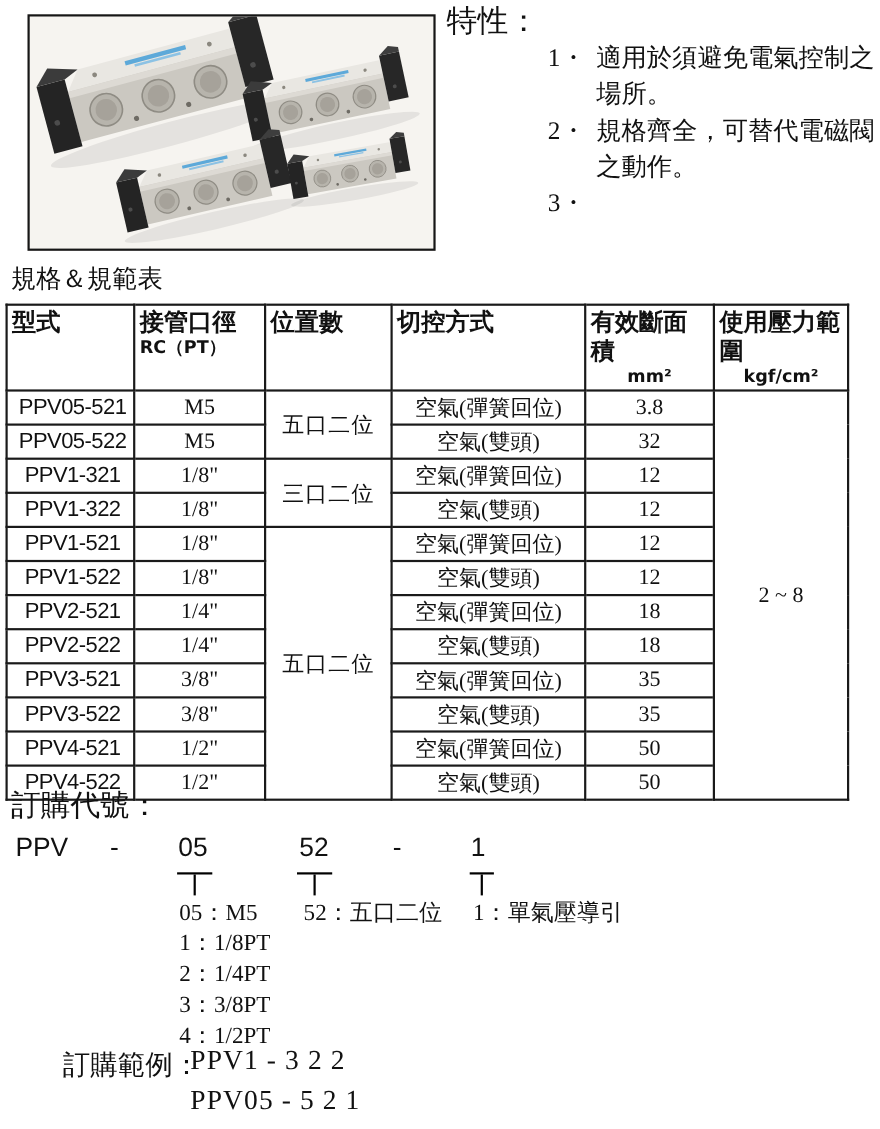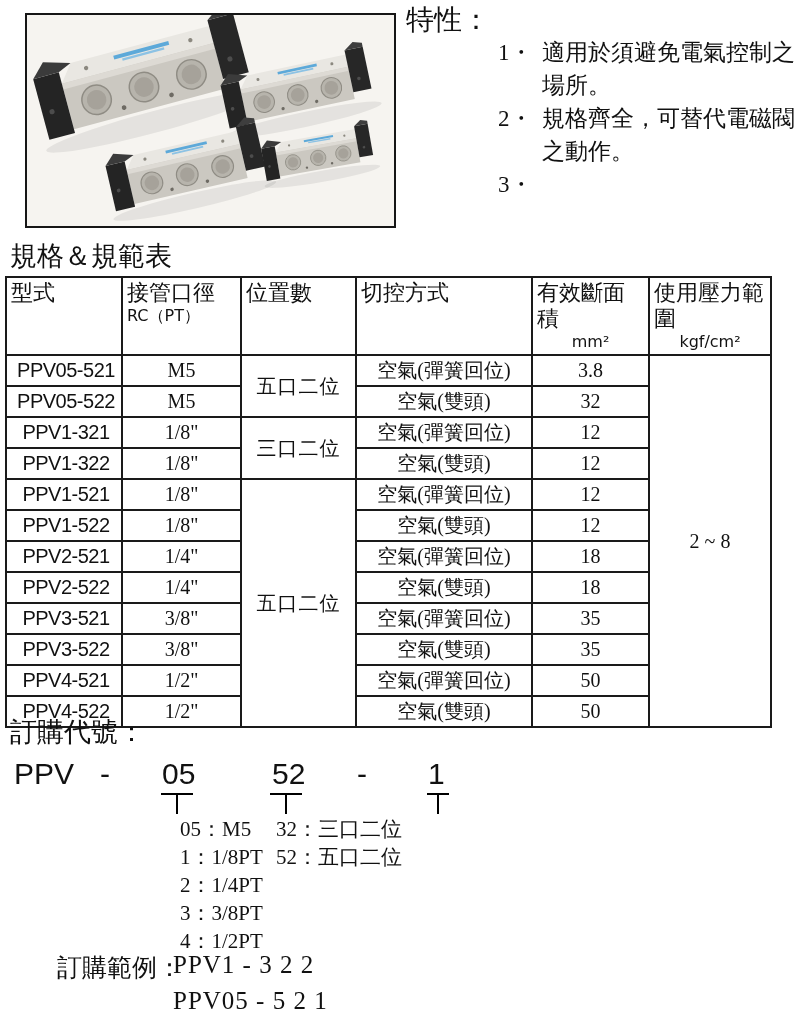--- a/index.html
+++ b/index.html
@@ -19,68 +19,68 @@
   .photo svg { width:100%; height:100%; display:block; }
 
   
   .features { position:absolute; left:406px; top:4px; width:392px; }
   .features-title { font-size:28px; line-height:32px; }
   .feature-item { display:flex; margin-left:92px; font-size:23px; line-height:33px; }
   .fi-num { flex:none; width:44px; }
   .fi-text { width:256px; }
 
   
-  .spec-title { position:absolute; left:10px; top:238px; font-size:27px; }
+  .spec-title { position:absolute; left:10px; top:238px; font-size:23px; }
   table.spec {
     position:absolute; left:5px; top:276px;
     border-collapse:collapse; table-layout:fixed;
     width:765px;
   }
   table.spec th, table.spec td {
     border:2px solid #1a1a1a;
     font-weight:normal;
     overflow:hidden;
   }
-  table.spec th { height:58px; vertical-align:top; padding:2px 4px; text-align:left; font-size:22px; line-height:26px; }
+  table.spec th { height:58px; vertical-align:top; padding:2px 4px; text-align:left; font-size:22px; line-height:26px;font-weight:bold; }
   th.center { text-align:center; padding:2px 0; }
   .th-sub { display:block; font-size:16px; line-height:20px; font-family:"DejaVu Sans","Liberation Sans",sans-serif; }
   th.center .th-sub { text-align:center; }
   table.spec td { height:31px; text-align:center; font-size:20px; }
   td.c-model {
     text-align:left; padding-left:4px;
     font-family:"Liberation Sans","DejaVu Sans",sans-serif;
     font-size:23px; letter-spacing:-0.5px;
   }
   td.c-port { font-size:20px;margin-left:32px; }
   td.c-pos  { font-size:22px; letter-spacing:1px; }
   td.c-ctl  { font-size:19px;margin-left:25px; }
   td.c-area { font-size:21px; }
   td.c-press{ font-size:22px; }
 
   
   .order-title { position:absolute; left:10px; top:714px; font-size:27px; }
   .code-seg {
-    position:absolute; top:757px; font-size:30px;
+    position:absolute; top:757px; font-size:24px;
     font-family:"Liberation Sans","DejaVu Sans",sans-serif;
   }
   .seg-ppv  { left:14px; }
   .seg-d1   { left:100px; }
   .seg-05   { left:162px; }
   .seg-52   { left:272px; }
   .seg-d2   { left:357px; }
   .seg-1    { left:428px; }
 
   .tmark { position:absolute; top:793px; border-top:2px solid #000; height:21px; }
   .tmark .tick { width:2px; height:100%; background:#000; margin:0 auto; }
   .tmark-1 { left:161px; width:32px; }
   .tmark-2 { left:270px; width:32px; }
   .tmark-3 { left:427px; width:22px; }
 
   .legend { position:absolute; top:815px; font-size:21px; line-height:28px; white-space:nowrap; }
-  .legend-port { left:163px;margin-left:17px; }
+  .legend-port { left:163px; }
   .legend-pos  { left:276px; }
   .legend-pilot{ left:430px; }
 
   .example-label { position:absolute; left:57px; top:951px; font-size:25px; }
   .example-line1 { position:absolute; left:173px; top:951px; font-size:25px; letter-spacing:1px; }
   .example-line2 { position:absolute; left:173px; top:987px; font-size:25px; letter-spacing:1px; }
 </style>
 </head>
 <body>
 
@@ -263,21 +263,21 @@
   </div>
 
 <div class="legend legend-port">
   <div>05：M5</div>
   <div>1：1/8PT</div>
   <div>2：1/4PT</div>
   <div>3：3/8PT</div>
   <div>4：1/2PT</div>
 </div>
 <div class="legend legend-pos">
-  <div>32：三口二位</div>
   <div>52：五口二位</div>
 </div>
 <div class="legend legend-pilot">
+  <div>1：單氣壓導引</div>
 </div>
 
 <div class="example-label">訂購範例：</div>
 <div class="example-line1">PPV1 - 3 2 2</div>
 <div class="example-line2">PPV05 - 5 2 1</div>
 
 </body></html>

